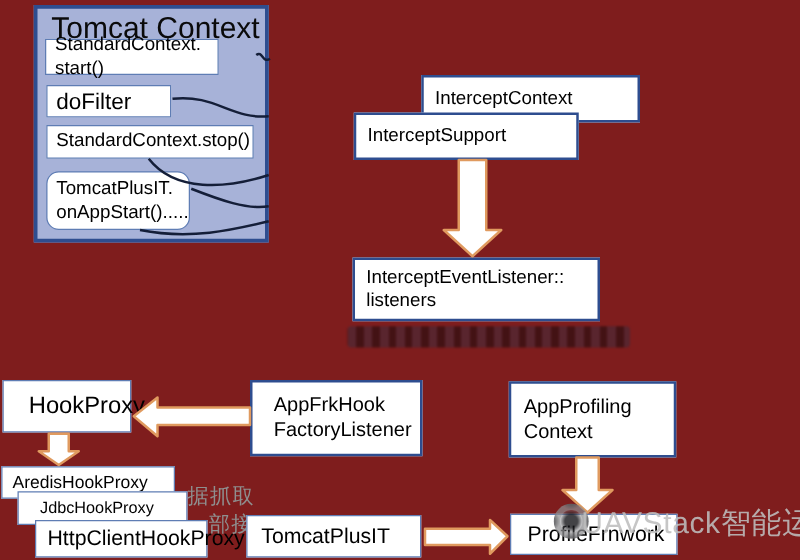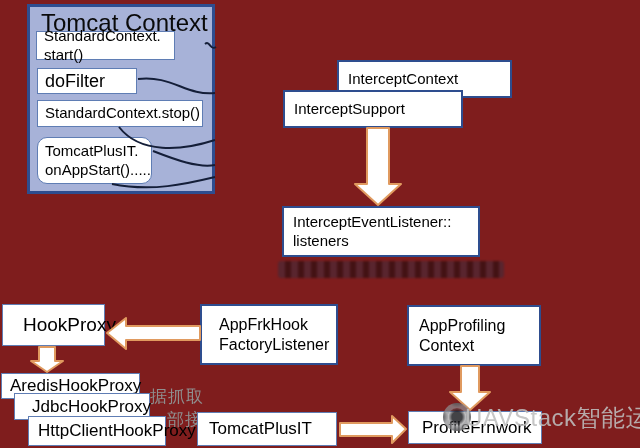--- a/index.html
+++ b/index.html
@@ -22,22 +22,22 @@
 
   
   .b-intercept-context {left:337px;top:60px;width:175px;height:38px;border:2px solid #2e4d8f;font-size:15px;padding-left:9px;}
   .b-intercept-support {left:283px;top:90px;width:180px;height:38px;border:2px solid #2e4d8f;font-size:15px;padding-left:9px;}
   .b-event-listener    {left:282px;top:206px;width:198px;height:51px;border:2px solid #2e4d8f;font-size:15px;padding-left:9px;}
 
   
   .b-hookproxy   {left:2px;  top:304px;width:103px;height:42px;font-size:19px;padding-left:20px;}
   .b-appfrk      {left:200px;top:304px;width:138px;height:61px;border:2px solid #2e4d8f;font-size:16px;padding-left:17px;}
   .b-appprof     {left:407px;top:305px;width:134px;height:61px;border:2px solid #2e4d8f;font-size:16px;padding-left:10px;}
-  .b-aredis      {left:1px;  top:373px;width:139px;height:26px;font-size:17px;padding-left:8px;}
-  .b-jdbc        {left:14px; top:393px;width:136px;height:27px;font-size:17px;padding-left:17px;}
+  .b-aredis      {left:1px;  top:373px;width:139px;height:26px;font-size:14px;padding-left:8px;}
+  .b-jdbc        {left:14px; top:393px;width:136px;height:27px;font-size:13px;padding-left:17px;}
   .b-httpclient  {left:28px; top:416px;width:138px;height:30px;font-size:17px;padding-left:9px;}
   .b-dataobs     {left:197px;top:412px;width:140px;height:34px;font-size:17px;padding-left:11px;}
   .b-profilefw   {left:408px;top:411px;width:134px;height:33px;font-size:17px;padding-left:13px;}
 
   .svg-layer{position:absolute;left:0;top:0;width:640px;height:448px;pointer-events:none;}
 
   
   .smudge{position:absolute;left:278px;top:261px;width:226px;height:17px;opacity:.55;
           background:repeating-linear-gradient(90deg, rgba(46,46,66,.85) 0 7px, rgba(8,8,12,.9) 7px 13px);
           filter:blur(1px);border-radius:3px;}

